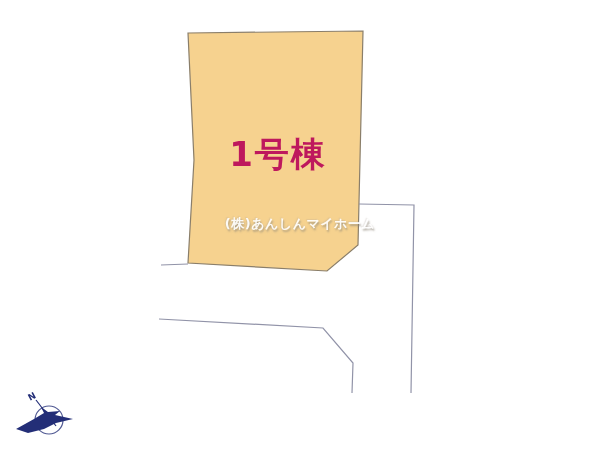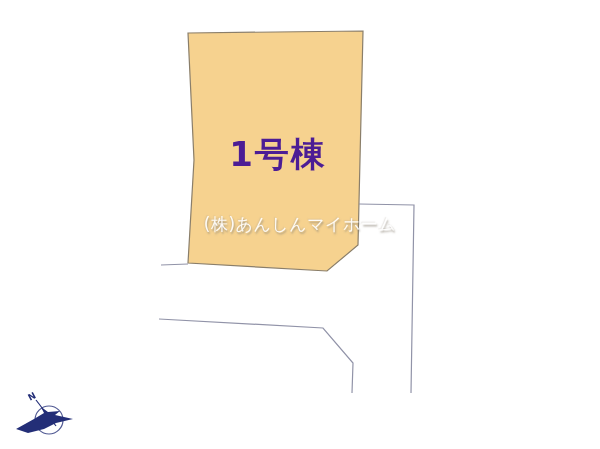--- a/index.html
+++ b/index.html
@@ -12,30 +12,30 @@
   }
   .stage svg{position:absolute;left:0;top:0;}
   .parcel{stroke-width:1.2px;}
   .roadline{fill:none;stroke-width:1.2px;stroke-linejoin:miter;stroke-linecap:butt;}
   .building-label{
     position:absolute;
     left:278px;top:155px;
     transform:translate(-50%,-50%);
     font-size:34px;
     font-weight:bold;
-    color:#4c1d95;
+    color:#be185d;
     letter-spacing:2px;
     white-space:nowrap;
   }
   .watermark{
     position:absolute;
     left:300px;top:224px;
     transform:translate(-50%,-50%);
-    font-size:17px;
-    font-weight:normal;
+    font-size:13px;
+    font-weight:bold;
     color:rgba(255,255,255,0.92);
     text-shadow:1px 2px 2px rgba(140,132,118,0.65), -1px -1px 1px rgba(170,165,155,0.25);
     letter-spacing:0.5px;
     white-space:nowrap;
   }
   .compass-n{font-size:9px;font-weight:bold;}
 </style>
 </head>
 <body>
 

